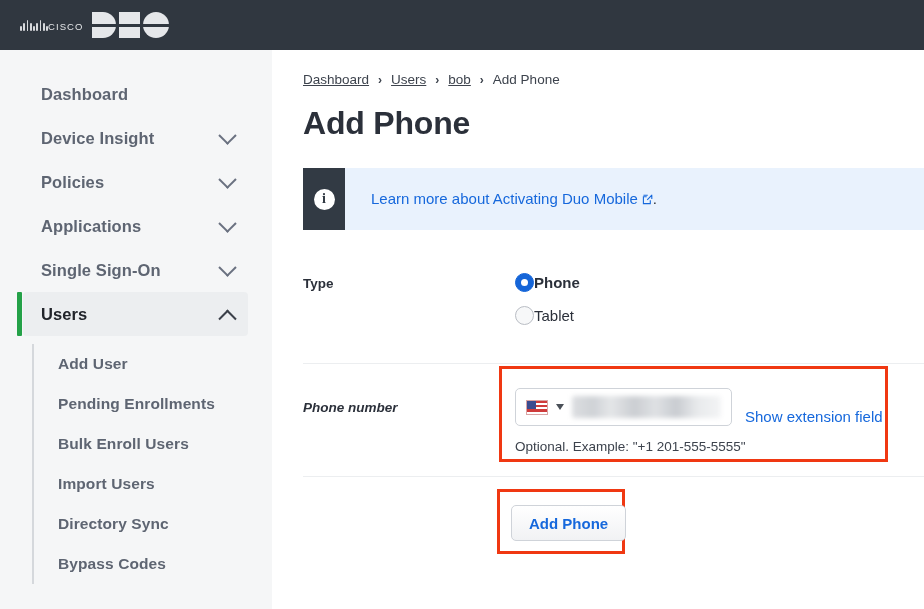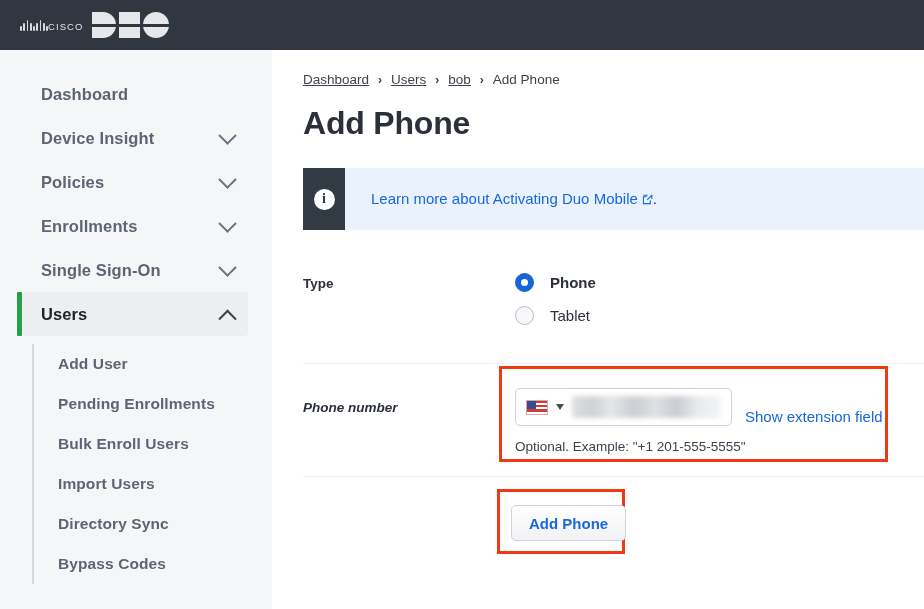--- a/index.html
+++ b/index.html
@@ -159,21 +159,21 @@
 
   .row { display: flex; position: relative; }
   .row-label {
     width: 212px; flex: none;
     font-size: 13.5px; font-weight: 700; color: #2b303a;
     padding-top: 3px;
   }
   .divider { width: 621px; height: 1px; background: #eceef0; }
 
   .type-row { margin-top: 43px; padding-bottom: 24px; }
-  .radio-line { display: flex; align-items: center; gap: 16px; margin-bottom: 14px; cursor: pointer; }
+  .radio-line { display: flex; align-items: center; margin-bottom: 14px; cursor: pointer; }
   .radio {
     width: 19px; height: 19px; border-radius: 50%;
     border: 1px solid #b9bdc4; background: #f7f8f9;
     display: flex; align-items: center; justify-content: center;
     flex: none;
   }
   .radio.checked { background: #1565d8; border-color: #1565d8; }
   .radio.checked::after {
     content: ""; width: 7px; height: 7px; border-radius: 50%; background: #ffffff;
   }
@@ -285,21 +285,21 @@
       <span class="label">Device Insight</span>
       <span class="chev"></span>
     </div>
 
     <div class="nav-item">
       <span class="label">Policies</span>
       <span class="chev"></span>
     </div>
 
     <div class="nav-item">
-      <span class="label">Enrollments</span>
+      <span class="label">Applications</span>
       <span class="chev"></span>
     </div>
 
     <div class="nav-item">
       <span class="label">Single Sign-On</span>
       <span class="chev"></span>
     </div>
 
     <div class="nav-item active">
       <span class="label">Users</span>

